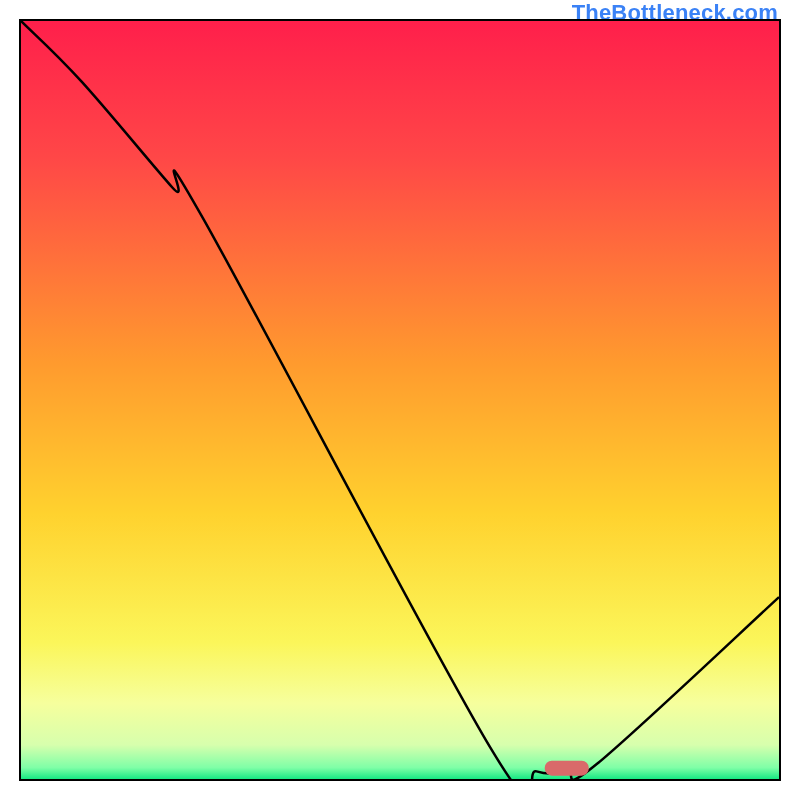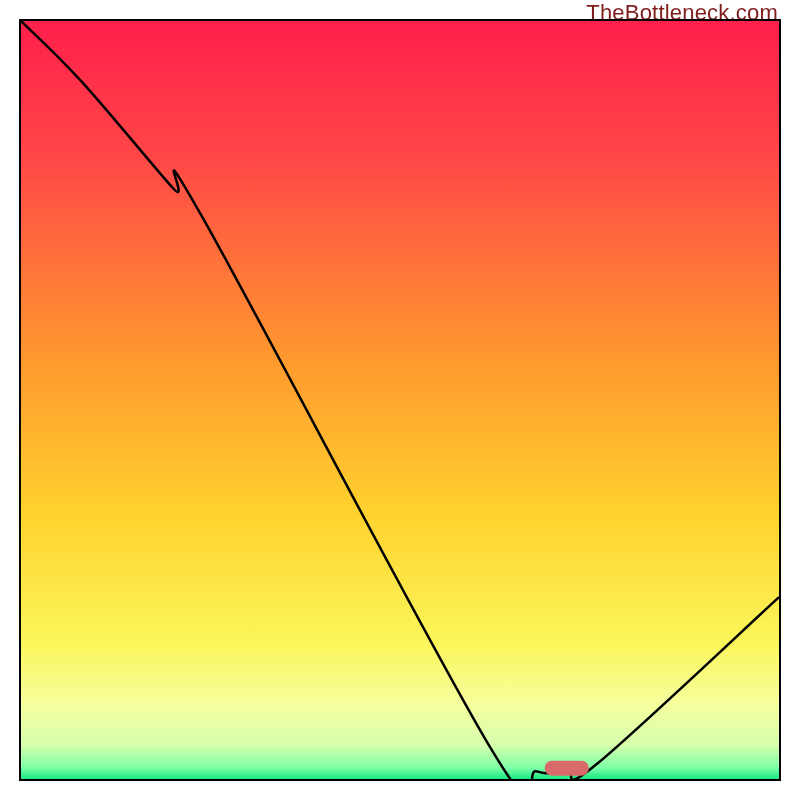--- a/index.html
+++ b/index.html
@@ -25,22 +25,22 @@
     left: 0;
     top: 0;
     width: 100%;
     height: 100%;
   }
   .watermark {
     position: absolute;
     top: 0px;
     right: 22px;
     font-size: 22px;
-    color: #7f1d1d;
-    font-weight: 400;
+    color: #3b82f6;
+    font-weight: 700;
     letter-spacing: 0.2px;
   }
   svg.curve {
     position: absolute;
     left: 0;
     top: 0;
     width: 100%;
     height: 100%;
   }
   .bottleneck-marker {

